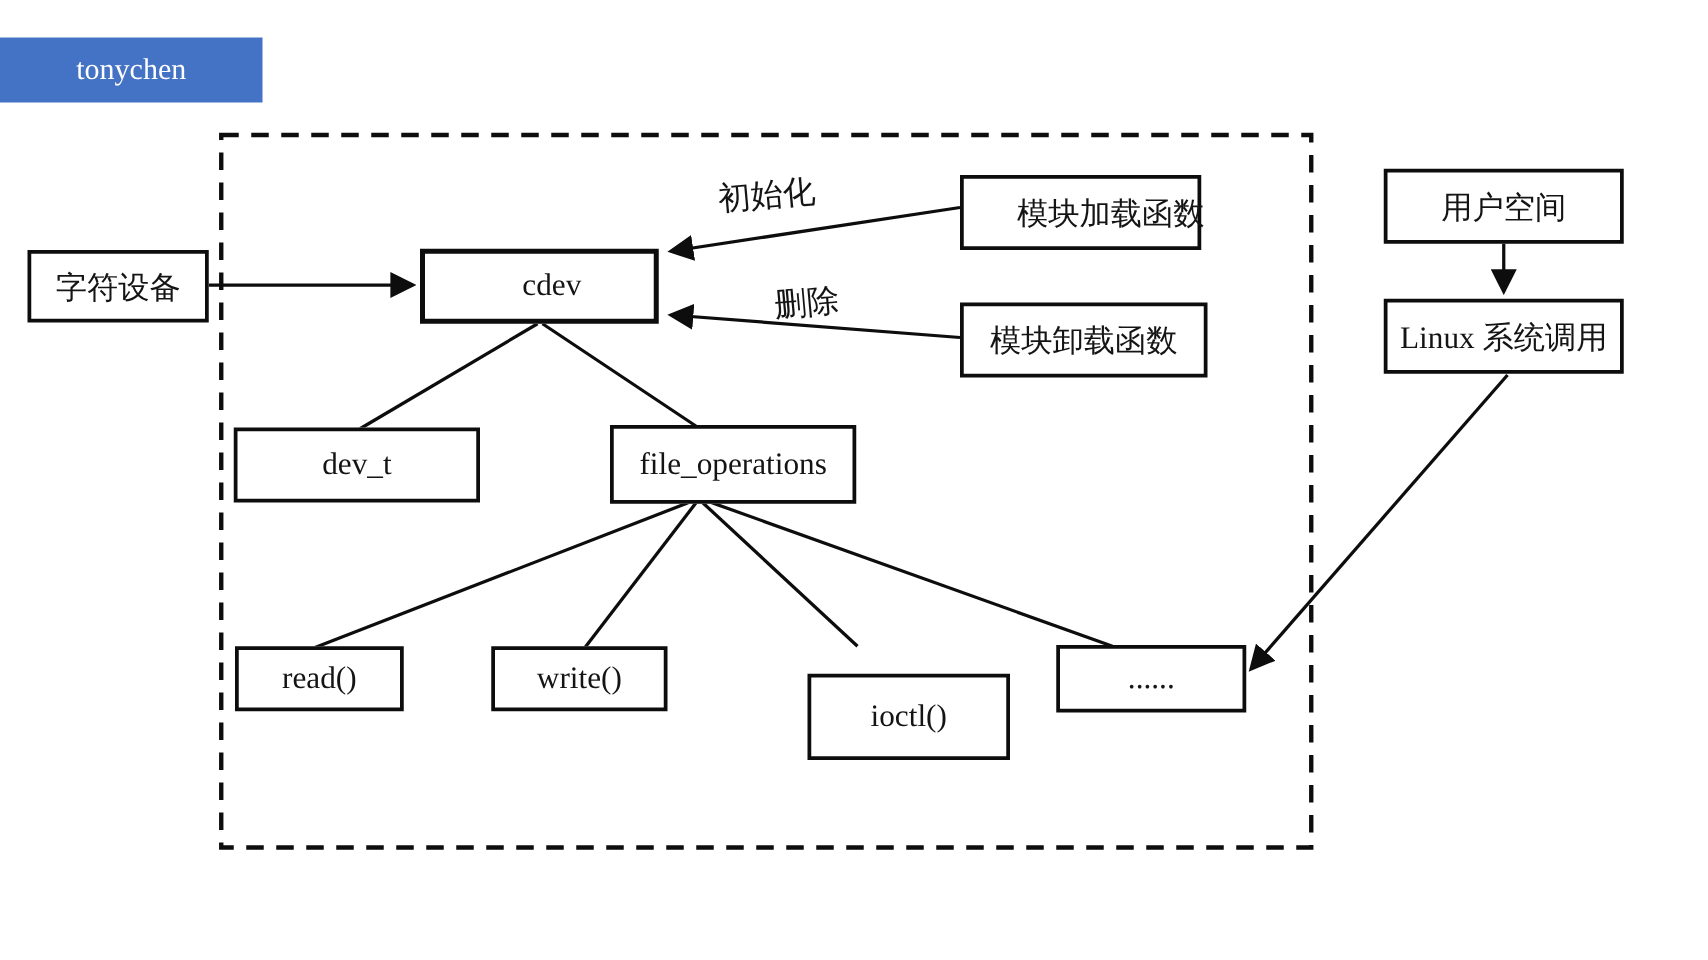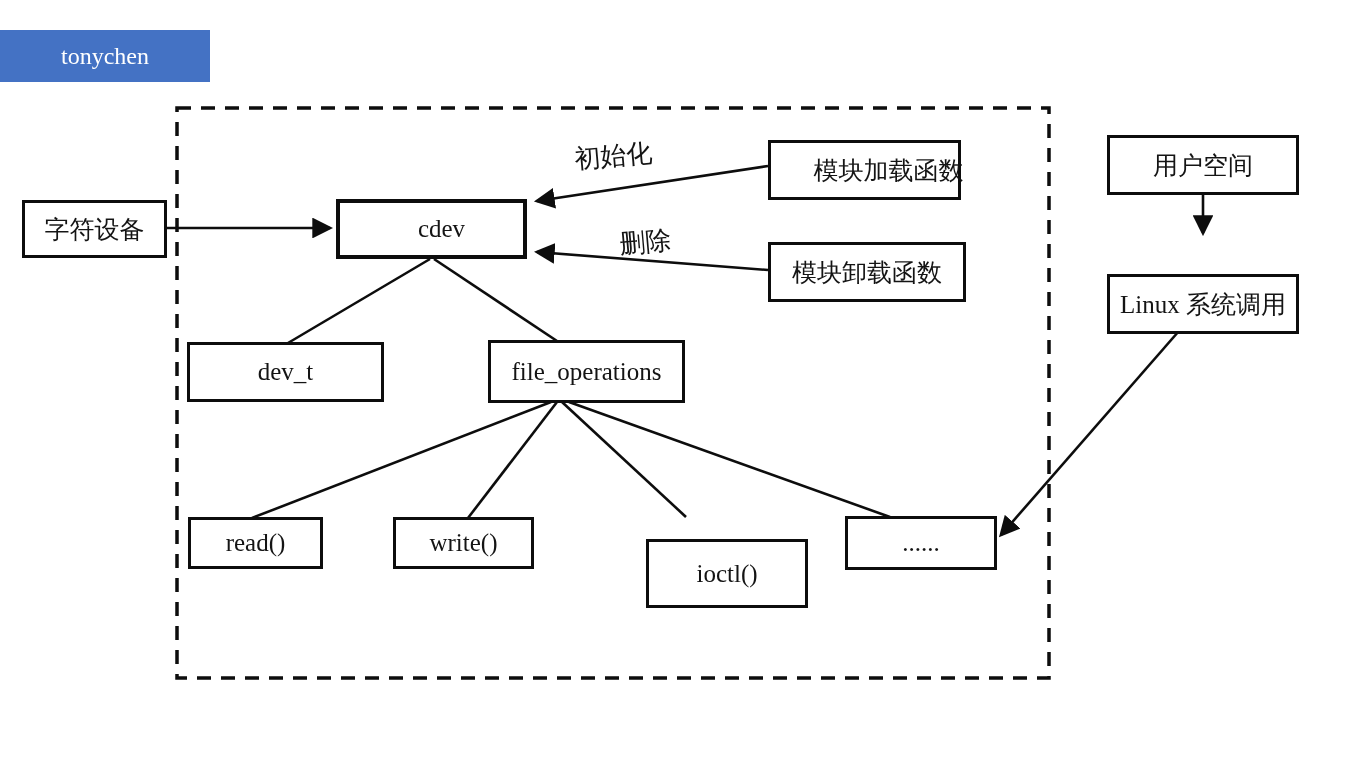--- a/index.html
+++ b/index.html
@@ -98,19 +98,19 @@
   <div class="node" style="left:188px; top:517px; width:135px; height:52px;">read()</div>
 
   <div class="node" style="left:393px; top:517px; width:141px; height:52px;">write()</div>
 
   <div class="node" style="left:646px; top:516px; width:162px; height:69px;margin-top:23px;">ioctl()</div>
 
   <div class="node" style="left:845px; top:516px; width:152px; height:54px;">......</div>
 
   <div class="node" style="left:1107px; top:107px; width:192px; height:60px;margin-top:28px;">用户空间</div>
 
-  <div class="node" style="left:1107px; top:239px; width:192px; height:60px;margin-top:35px;">Linux 系统调用</div>
+  <div class="node" style="left:1107px; top:239px; width:192px; height:60px;">Linux 系统调用</div>
 
   <div class="edge-label" style="left:576px; top:142px;">初始化</div>
 
   <div class="edge-label" style="left:621px; top:227px;">删除</div>
 
 </div>
 
 </body></html>

